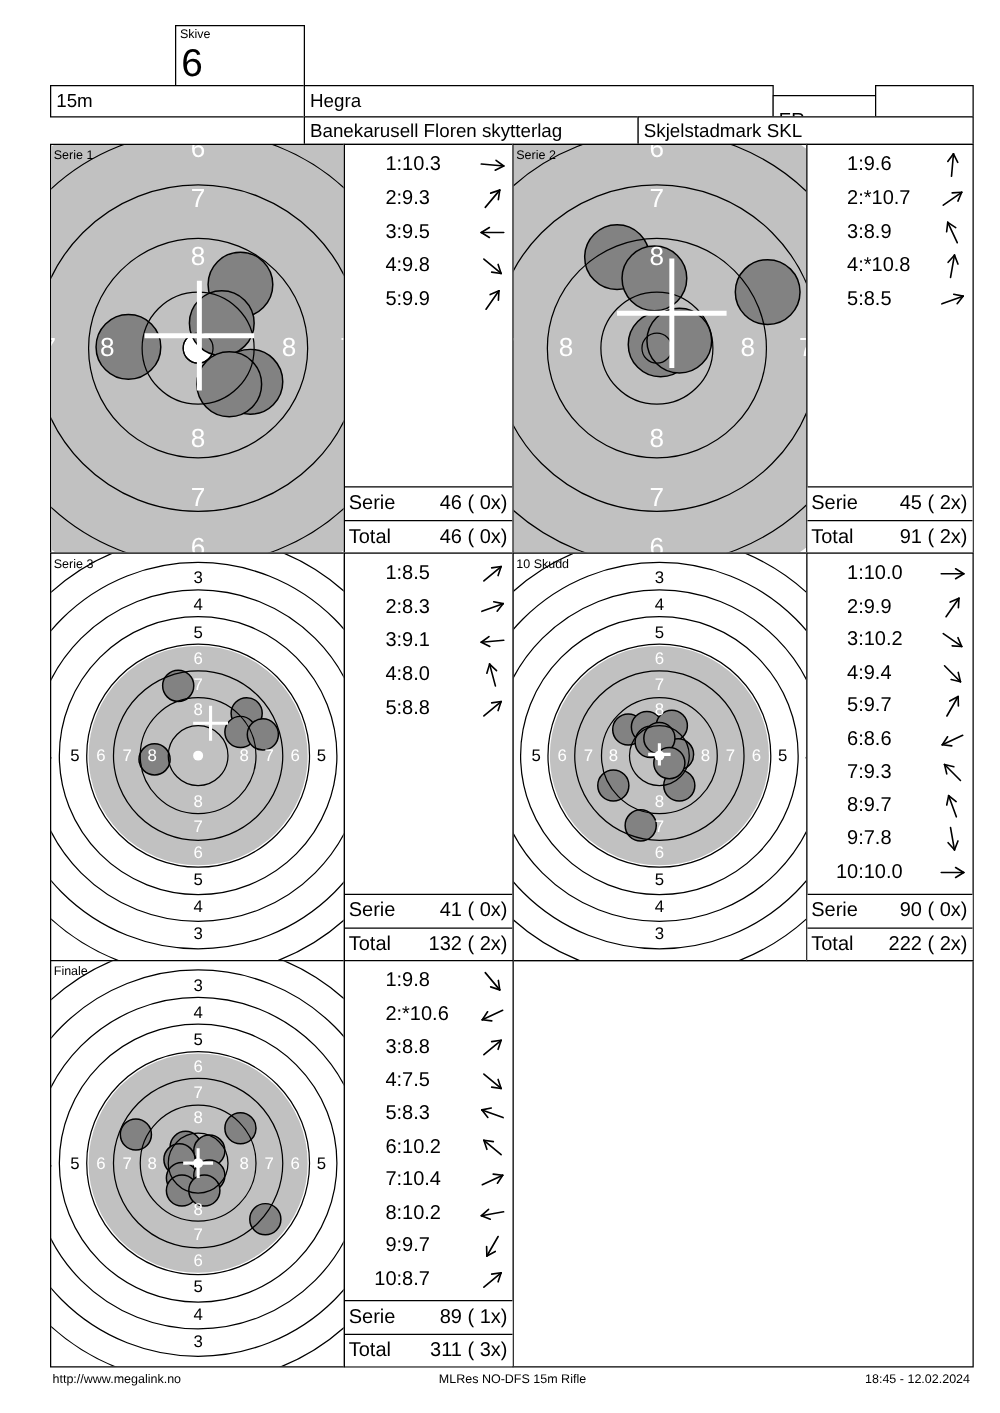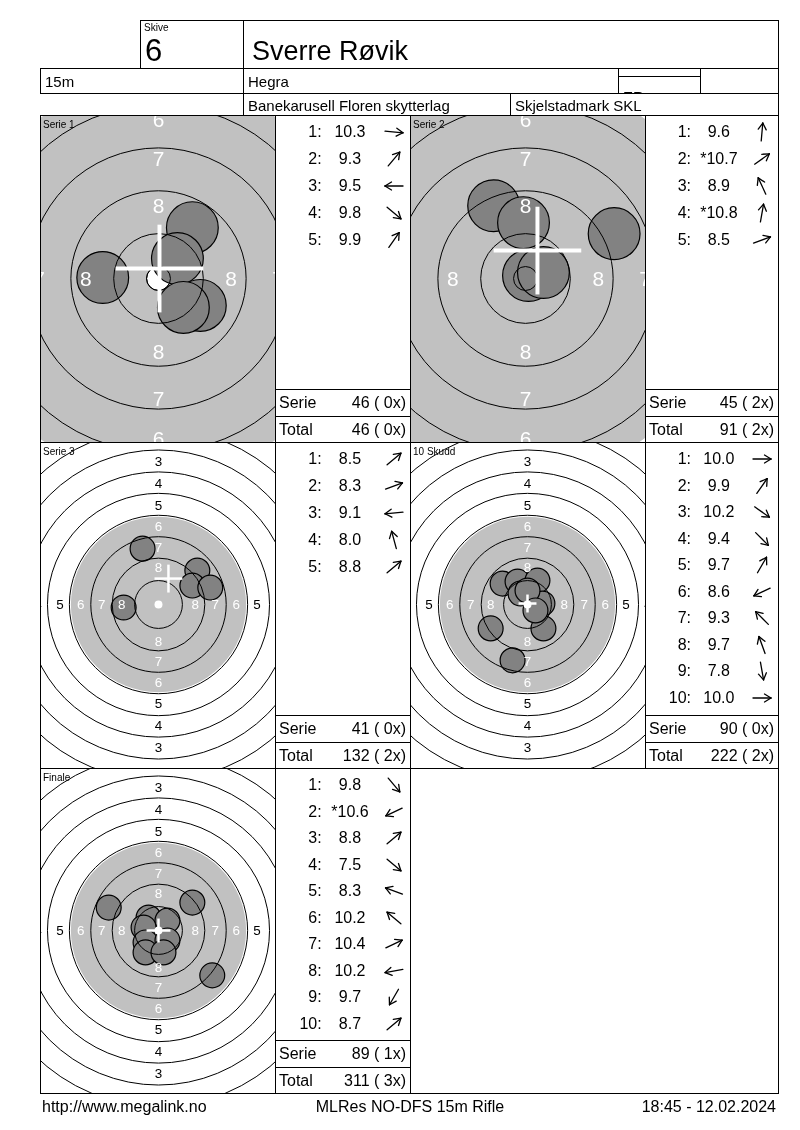--- a/index.html
+++ b/index.html
@@ -7,37 +7,34 @@
   #report{position:absolute;inset:0;}
   .cell{position:absolute;border:1px solid #000;box-sizing:border-box;background:#fff;}
   .small-label{position:absolute;top:1px;left:3px;font-size:10px;line-height:11px;}
   .big-value{position:absolute;bottom:1px;left:4px;font-size:31px;line-height:32px;}
   .name-value{position:absolute;bottom:3px;left:8px;font-size:27px;line-height:28px;}
   .mid-text{position:absolute;top:50%;transform:translateY(-50%);left:4px;font-size:15px;white-space:nowrap;}
   .panel-title{position:absolute;top:0;left:2px;font-size:10px;line-height:18px;z-index:5;}
   .target-svg{position:absolute;left:0;top:0;width:100%;height:100%;}
   .score-row{position:absolute;left:0;right:0;height:26px;display:flex;align-items:center;font-size:16px;}
   .sr-num{width:46px;text-align:right;}
-  .sr-val{width:57px;text-align:center;}
+  .sr-val{width:57px;text-align:left;}
   .sr-arrow{width:32px;display:flex;justify-content:center;align-items:center;}
   .sr-arrow svg{display:block;}
   .sum-row{position:absolute;left:0;right:0;border-top:1px solid #000;display:flex;align-items:center;justify-content:space-between;font-size:16px;box-sizing:border-box;padding:0 4px 0 3px;background:#fff;}
-  .footer-text{position:absolute;font-size:16px;top:1098px;white-space:nowrap;}
+  .footer-text{position:absolute;font-size:10px;top:1098px;white-space:nowrap;}
 </style>
 </head>
 <body>
 
 <div id="report">
 
   <div class="cell" style="left:140px;top:20px;width:104px;height:49px">
     <span class="small-label">Skive</span>
     <span class="big-value">6</span>
-  </div>
-  <div class="cell" style="left:243px;top:20px;width:536px;height:49px">
-    <span class="name-value">Sverre Røvik</span>
   </div>
 
   <div class="cell" style="left:40px;top:68px;width:234px;height:26px">
     <span class="mid-text">15m</span>
   </div>
   <div class="cell" style="left:243px;top:68px;width:376px;height:26px">
     <span class="mid-text">Hegra</span>
   </div>
   <div class="cell" style="left:618px;top:76px;width:83px;height:40px">
     <span class="mid-text">ER</span>

